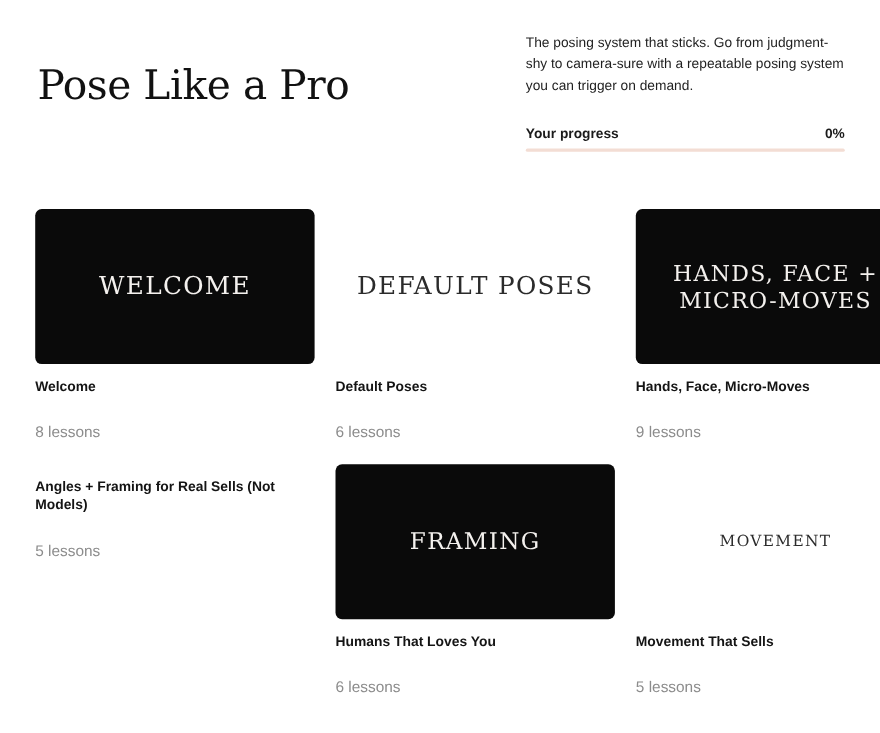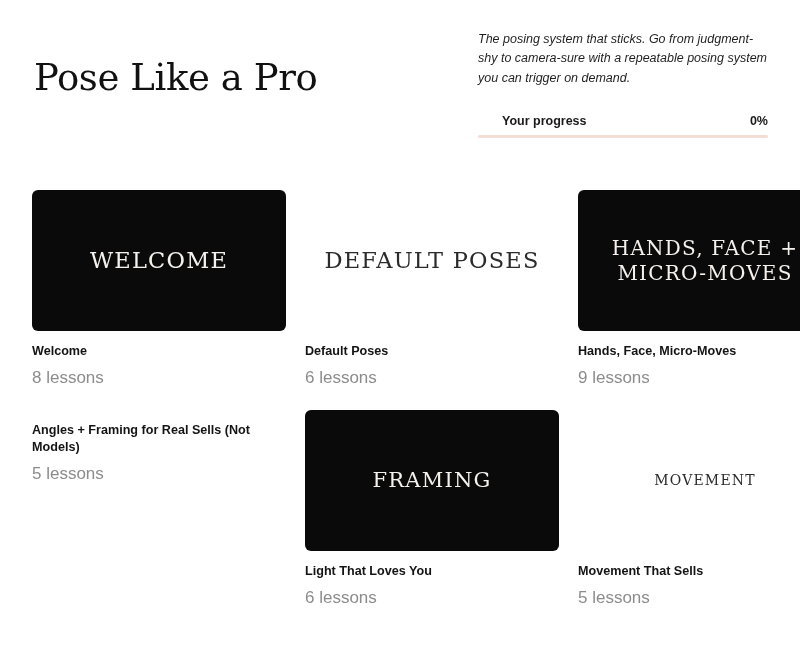--- a/index.html
+++ b/index.html
@@ -38,35 +38,33 @@
   }
   .intro-block {
     flex: 1 1 auto;
     padding-top: 2px;
   }
   .intro-text {
     font-size: 12.5px;
     line-height: 1.55;
     color: #1f1f1f;
     max-width: 290px;
-    font-style: italic;
   }
   .progress-wrap {
     margin-top: 26px;
     width: 290px;
   }
   .progress-row {
     display: flex;
     justify-content: space-between;
     align-items: center;
     font-size: 12.5px;
     font-weight: 700;
     color: #1a1a1a;
     padding-bottom: 7px;
-    margin-left: 24px;
   }
   .progress-track {
     height: 3px;
     width: 100%;
     background: #f3ddd4;
     border-radius: 2px;
     overflow: hidden;
   }
   .progress-fill {
     height: 100%;
@@ -112,22 +110,22 @@
   .ts-19 { font-size: 14px; }
 
   .card-title {
     margin-top: 12px;
     font-size: 12.6px;
     font-weight: 700;
     color: #141414;
     line-height: 1.35;
   }
   .card-meta {
-    margin-top: 8px;
-    font-size: 17px;
+    margin-top: 24px;
+    font-size: 14px;
     color: #8c8c8c;
   }
 </style>
 </head>
 <body>
 
 <div class="page">
 
   <div class="header">
     <div class="title-block">
@@ -175,21 +173,21 @@
 
     <div class="card">
       <div class="card-title">Angles + Framing for Real Sells (Not Models)</div>
       <div class="card-meta">5 lessons</div>
     </div>
 
     <div class="card">
       <div class="thumb dark">
         <div class="thumb-text ts-21">FRAMING</div>
       </div>
-      <div class="card-title">Light That Loves You</div>
+      <div class="card-title">Humans That Loves You</div>
       <div class="card-meta">6 lessons</div>
     </div>
 
     <div class="card">
       <div class="thumb light">
         <div class="thumb-text ts-19">MOVEMENT</div>
       </div>
       <div class="card-title">Movement That Sells</div>
       <div class="card-meta">5 lessons</div>
     </div>

